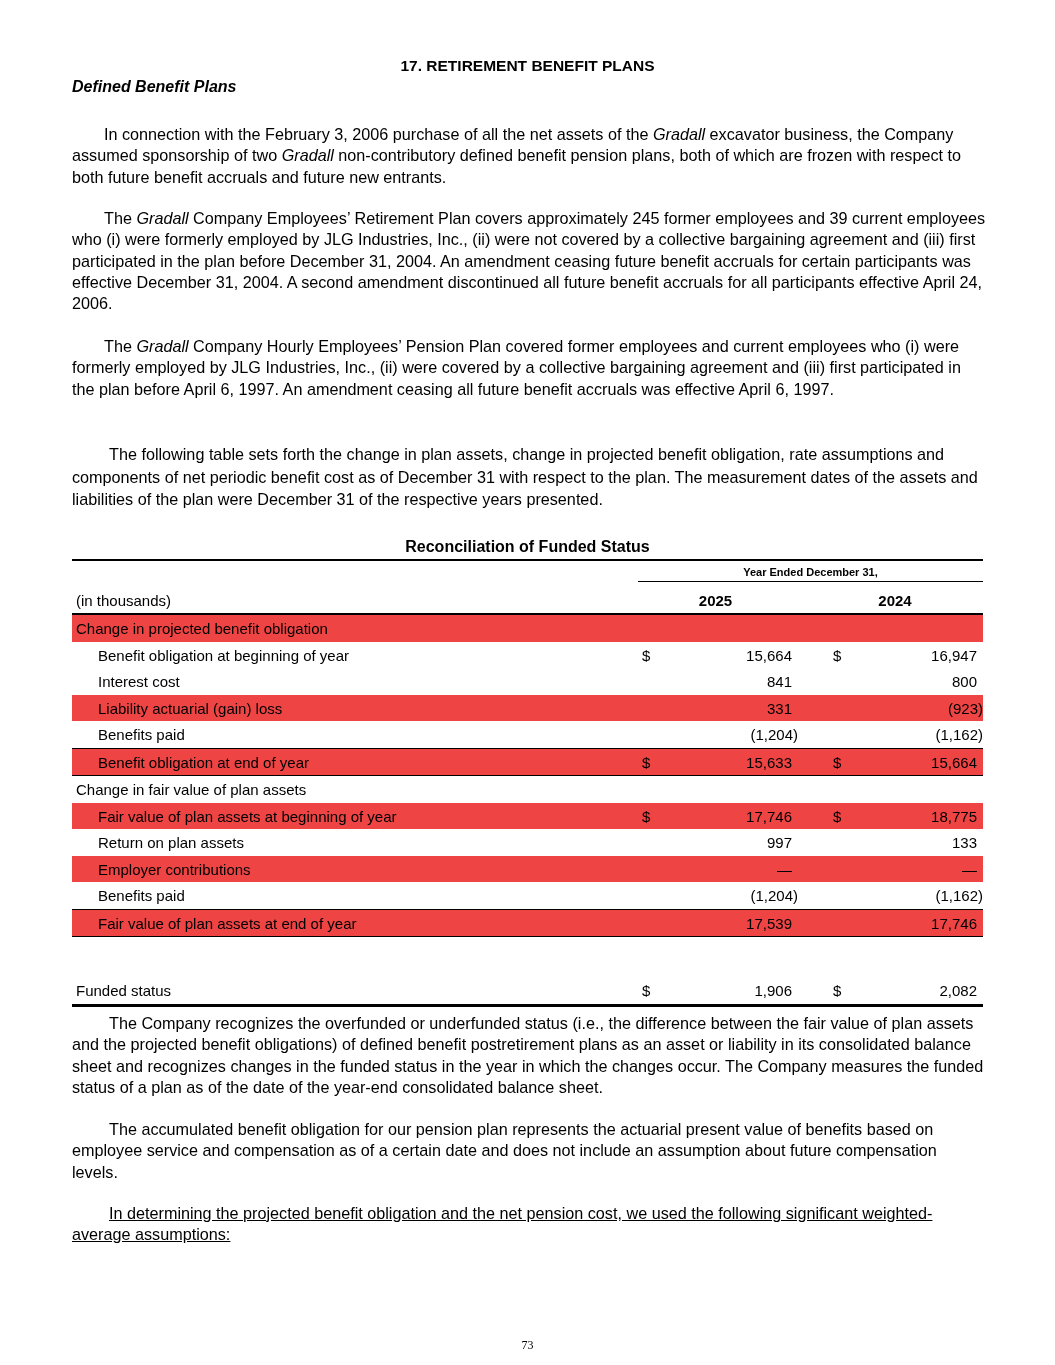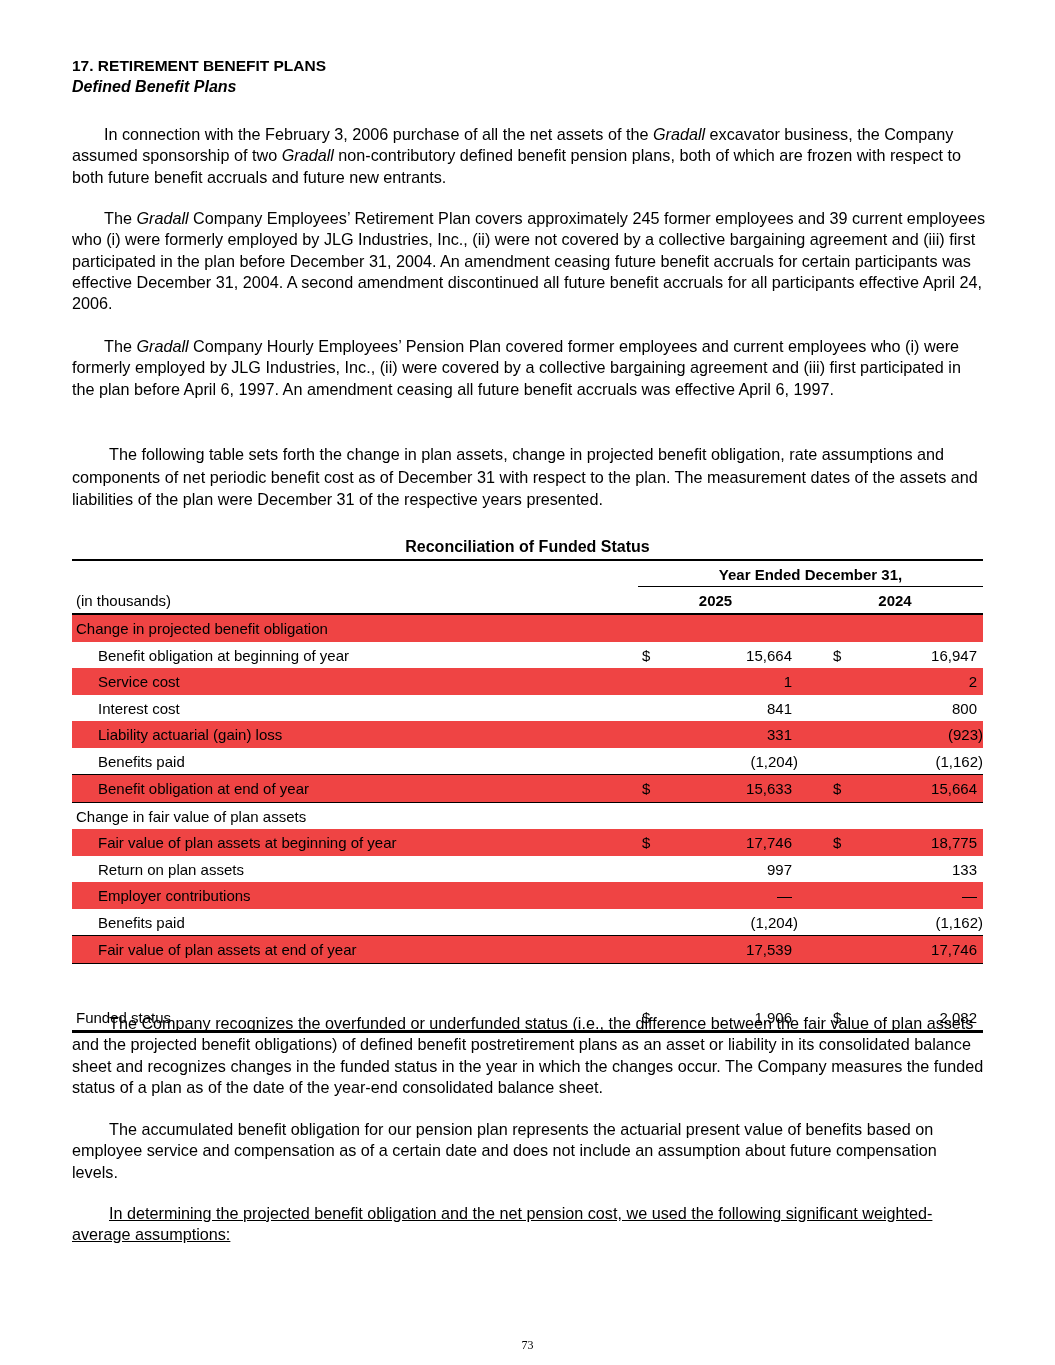--- a/index.html
+++ b/index.html
@@ -1,39 +1,39 @@
 <!DOCTYPE html>
 <html><head>
 <meta charset="utf-8">
 <style>
   html, body { margin: 0; padding: 0; background: #ffffff; }
   body {
     width: 1055px; height: 1365px; position: relative; overflow: hidden;
     font-family: "Liberation Sans", sans-serif; color: #000; font-size: 16.2px;
   }
   .page { position: absolute; left: 72px; top: 0; width: 911px; }
-  .section-title { position: absolute; top: 57px; left: 0; width: 911px; text-align: left; font-weight: bold; font-size: 15.5px; }
+  .section-title { position: absolute; top: 57px; left: 0; width: 911px; text-align: center; font-weight: bold; font-size: 15.5px; }
   .subhead { position: absolute; top: 78px; left: 0; font-weight: bold; font-style: italic; font-size: 16px; }
   .para { position: absolute; left: 0; width: 915px; line-height: 21.3px; margin: 0; }
   .para .indent { display: inline-block; width: 32px; }
   .para em { font-style: italic; }
   #p1 { top: 124px; }
   #p2 { top: 208px; }
   #p3 { top: 336px; }
   #p4 { top: 443px; line-height: 22.5px; }
   #p4 .indent { width: 37px; }
   #p5 { top: 1013px; }
   #p5 .indent, #p6 .indent, #p7 .indent { width: 37px; }
   #p6 { top: 1119px; }
   #p7 { top: 1203px; text-decoration: underline; }
 
   .tbl-title { position: absolute; top: 538px; left: 0; width: 911px; text-align: center; font-weight: bold; font-size: 16px; }
   .tbl { position: absolute; top: 559px; left: 0; width: 911px; border-top: 2px solid #000; font-size: 15px; }
   .hdr-row { position: relative; height: 26px; }
-  .hdr-year { position: absolute; left: 566px; width: 345px; top: 5px; text-align: center; font-weight: bold; font-size: 15px; border-bottom: 1.5px solid #000; padding-bottom: 3px; }
+  .hdr-year { position: absolute; left: 566px; width: 345px; top: 5px; text-align: center; font-weight: bold; font-size: 11px; border-bottom: 1.5px solid #000; padding-bottom: 3px; }
   .hdr2 { position: relative; height: 26px; border-bottom: 2px solid #000; }
   .hdr2 .unit { position: absolute; left: 4px; top: 5px; }
   .hdr2 .y1 { position: absolute; left: 566px; width: 155px; top: 5px; text-align: center; font-weight: bold; }
   .hdr2 .y2 { position: absolute; left: 735px; width: 176px; top: 5px; text-align: center; font-weight: bold; }
 
   .row { position: relative; height: 26.5px; }
   .row.shade { background: #ef4444; }
   .row .lbl { position: absolute; left: 4px; top: 5px; white-space: nowrap; }
   .row.sub .lbl { left: 26px; }
   .row .d1 { position: absolute; left: 570px; top: 5px; }
@@ -80,27 +80,20 @@
           <span class="v1"></span>
           <span class="d2"></span>
           <span class="v2"></span>
         </div>
         <div class="row sub">
           <span class="lbl">Benefit obligation at beginning of year</span>
           <span class="d1">$</span>
           <span class="v1">15,664</span>
           <span class="d2">$</span>
           <span class="v2">16,947</span>
-        </div>
-        <div class="row sub shade">
-          <span class="lbl">Service cost</span>
-          <span class="d1"></span>
-          <span class="v1">1</span>
-          <span class="d2"></span>
-          <span class="v2">2</span>
         </div>
         <div class="row sub">
           <span class="lbl">Interest cost</span>
           <span class="d1"></span>
           <span class="v1">841</span>
           <span class="d2"></span>
           <span class="v2">800</span>
         </div>
         <div class="row sub shade">
           <span class="lbl">Liability actuarial (gain) loss</span>

